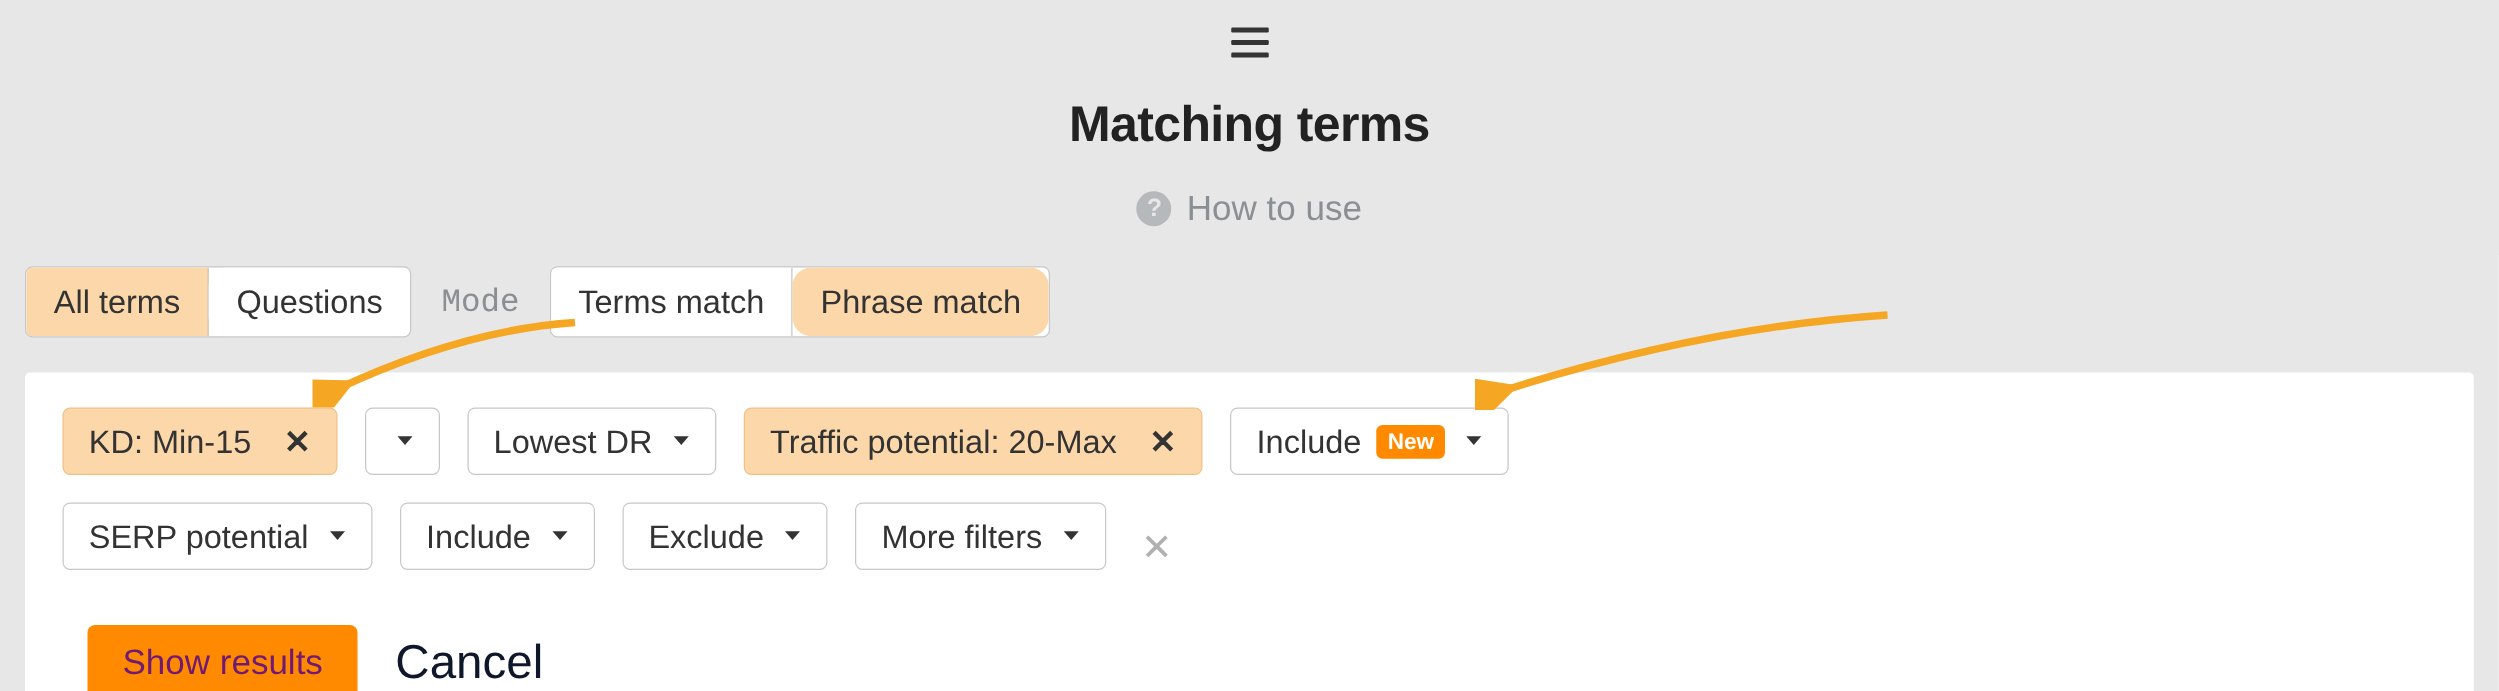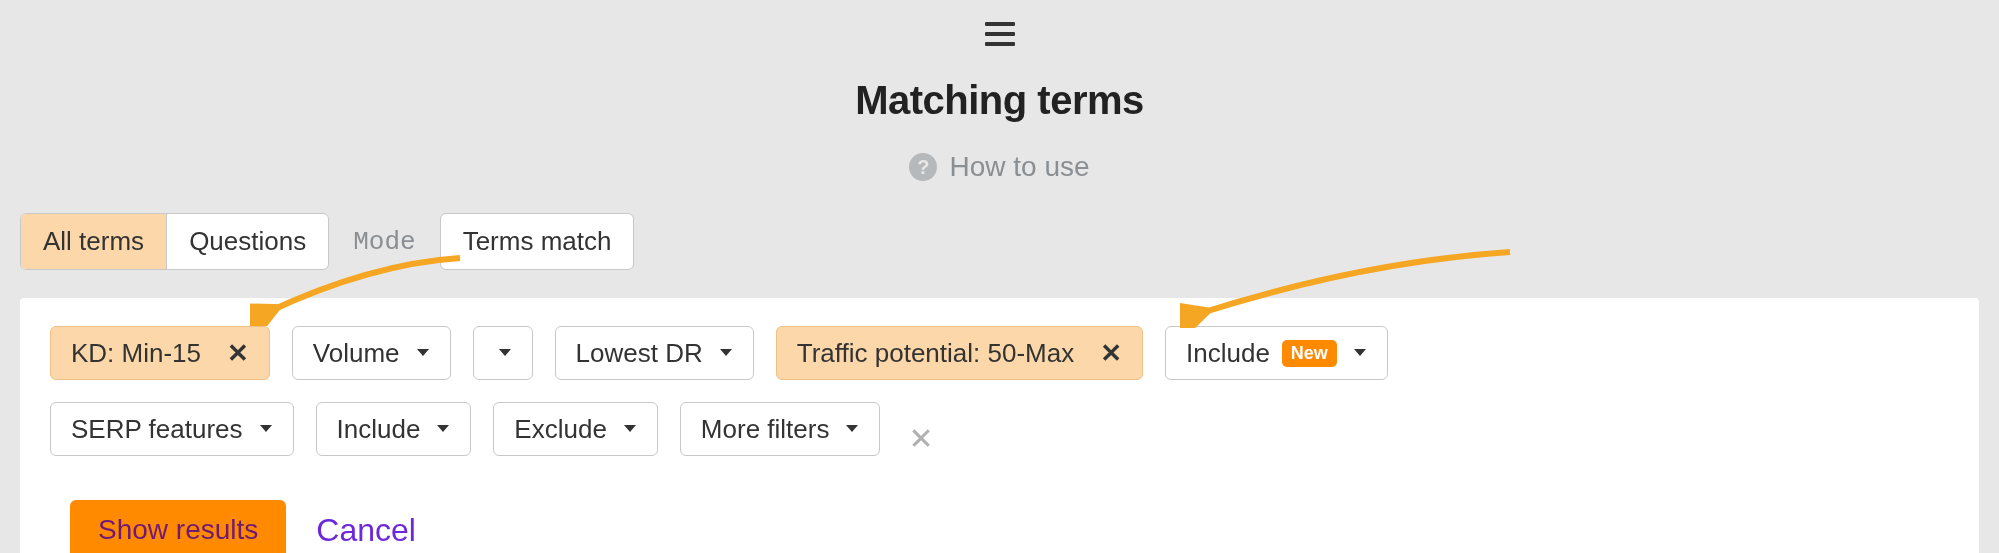--- a/index.html
+++ b/index.html
@@ -160,22 +160,22 @@
     border: none;
     border-radius: 6px;
     padding: 14px 28px;
     font-size: 28px;
     cursor: pointer;
     margin-left: 20px;
   }
   .btn-link {
     background: none;
     border: none;
-    color: #6d28d9;
-    font-size: 32px;
+    color: #0f172a;
+    font-size: 38px;
     cursor: pointer;
     text-align: right;
   }
   
   .arrow {
     position: absolute;
     pointer-events: none;
   }
   .caret svg { display:block; }
 </style>
@@ -197,20 +197,21 @@
   </div>
 
   <div class="segmented-row">
     <div class="segmented">
       <button class="seg active">All terms</button>
       <button class="seg">Questions</button>
     </div>
     <span class="mode-label">Mode</span>
     <div class="segmented">
       <button class="seg">Terms match</button>
+      <button class="seg active">Phrase match</button>
     </div>
   </div>
 </div>
 
 <div class="filter-panel">
 
   <svg class="arrow" style="left:230px; top:-44px;" width="220" height="72" viewBox="0 0 220 72">
     <defs>
         <marker id="ah1" markerWidth="12" markerHeight="12" refX="3" refY="6" orient="auto">
           <path d="M12,0 L0,6 L12,12 Z" fill="#f5a623"></path>
@@ -226,60 +227,52 @@
       </defs>
     <path d="M330,4 Q180,14 18,66" stroke="#f5a623" stroke-width="6" fill="none" marker-end="url(#ah2)"></path>
   </svg>
 
   <div class="filter-row">
     <div class="chip active">
       <span>KD: Min-15</span>
       <span class="close-x">✕</span>
     </div>
     <div class="chip">
-      <span>Volume</span>
-      <span class="caret">
-          <svg width="14" height="10" viewBox="0 0 14 10">
-            <path d="M1,1 L7,8 L13,1 Z" fill="#333"></path>
-          </svg>
-        </span>
-    </div>
-    <div class="chip">
       <span class="caret">
           <svg width="14" height="10" viewBox="0 0 14 10">
             <path d="M1,1 L7,8 L13,1 Z" fill="#333"></path>
           </svg>
         </span>
     </div>
     <div class="chip">
       <span>Lowest DR</span>
       <span class="caret">
           <svg width="14" height="10" viewBox="0 0 14 10">
             <path d="M1,1 L7,8 L13,1 Z" fill="#333"></path>
           </svg>
         </span>
     </div>
     <div class="chip active">
-      <span>Traffic potential: 50-Max</span>
+      <span>Traffic potential: 20-Max</span>
       <span class="close-x">✕</span>
     </div>
     <div class="chip">
       <span>Include</span>
       <span class="new-badge">New</span>
       <span class="caret">
           <svg width="14" height="10" viewBox="0 0 14 10">
             <path d="M1,1 L7,8 L13,1 Z" fill="#333"></path>
           </svg>
         </span>
     </div>
   </div>
 
   <div class="filter-row">
     <div class="chip">
-      <span>SERP features</span>
+      <span>SERP potential</span>
       <span class="caret">
           <svg width="14" height="10" viewBox="0 0 14 10">
             <path d="M1,1 L7,8 L13,1 Z" fill="#333"></path>
           </svg>
         </span>
     </div>
     <div class="chip">
       <span>Include</span>
       <span class="caret">
           <svg width="14" height="10" viewBox="0 0 14 10">

